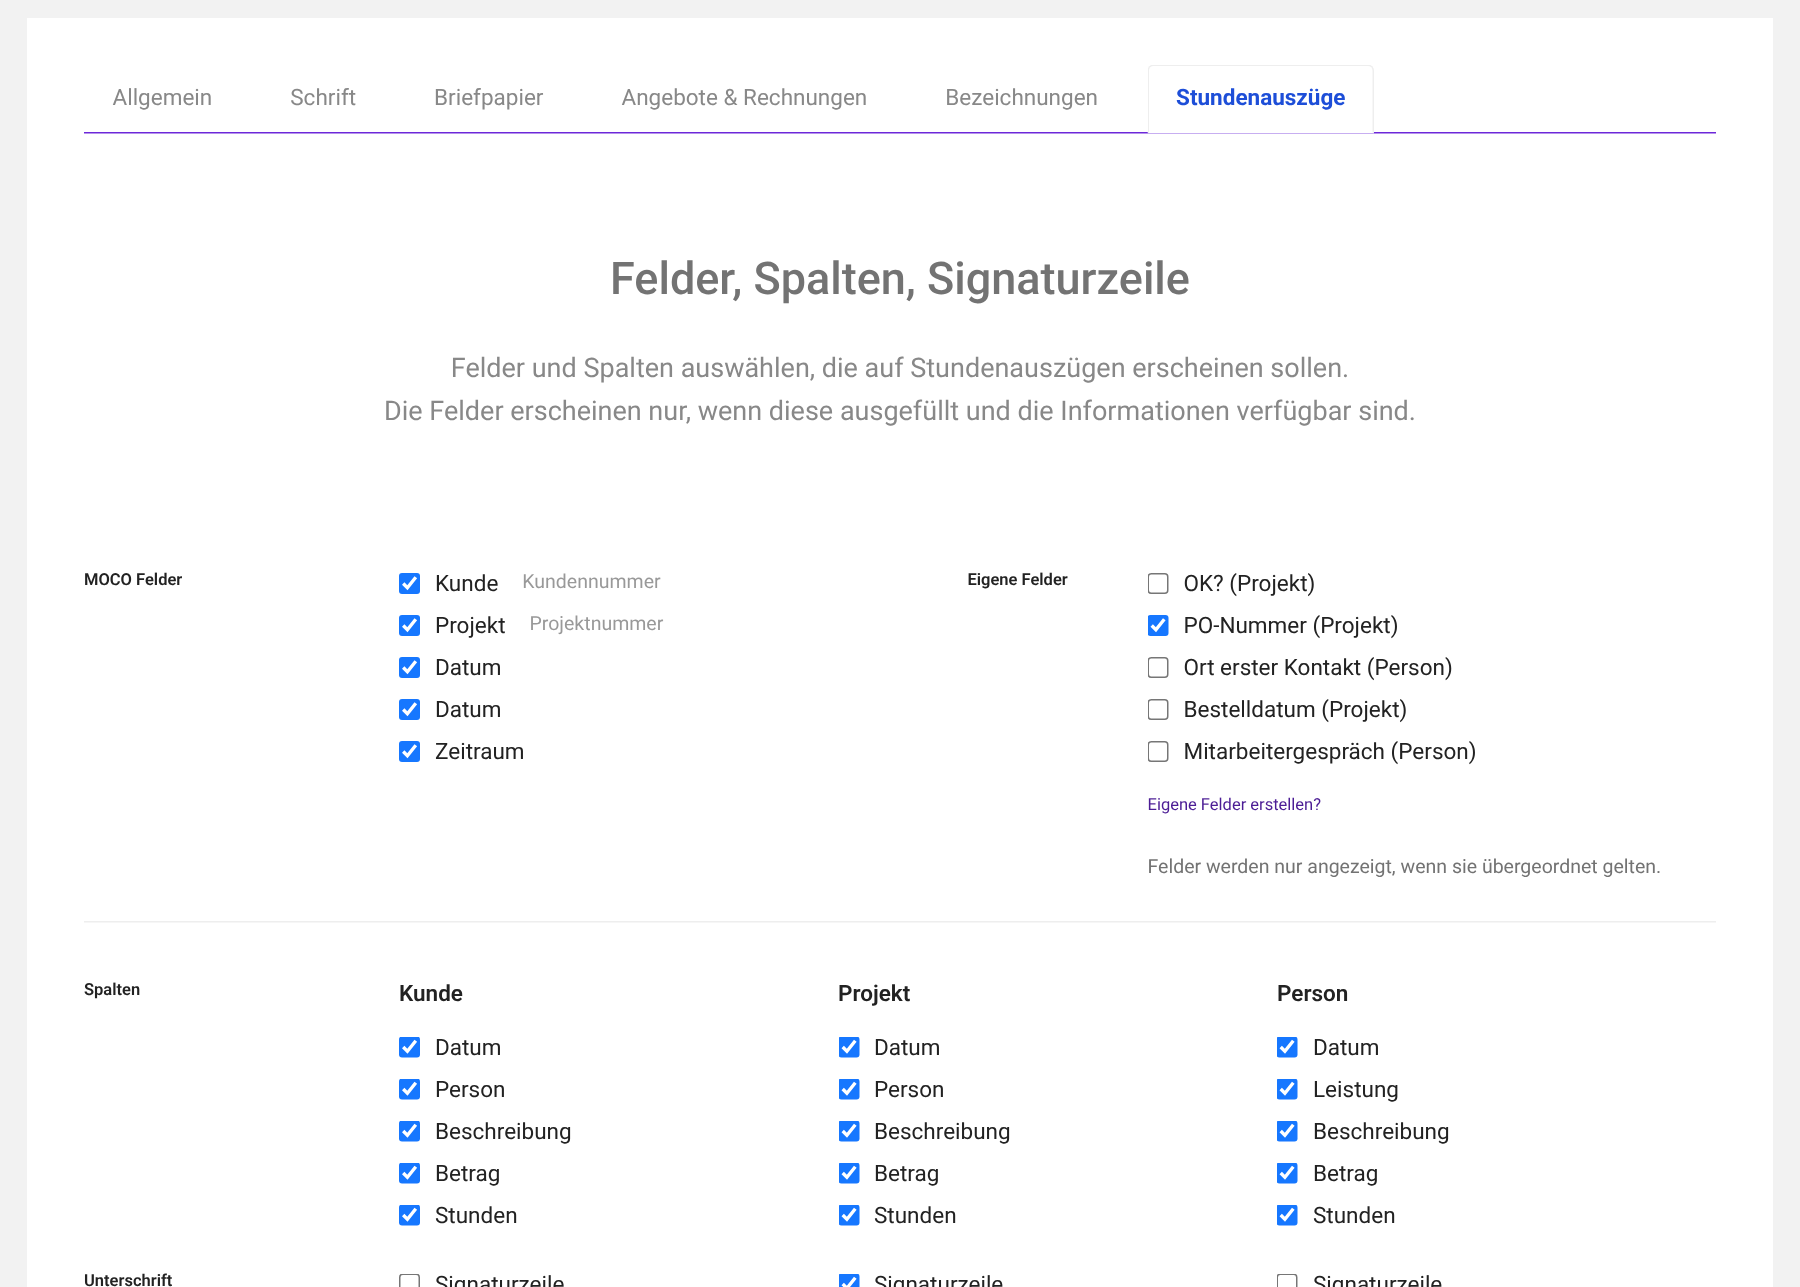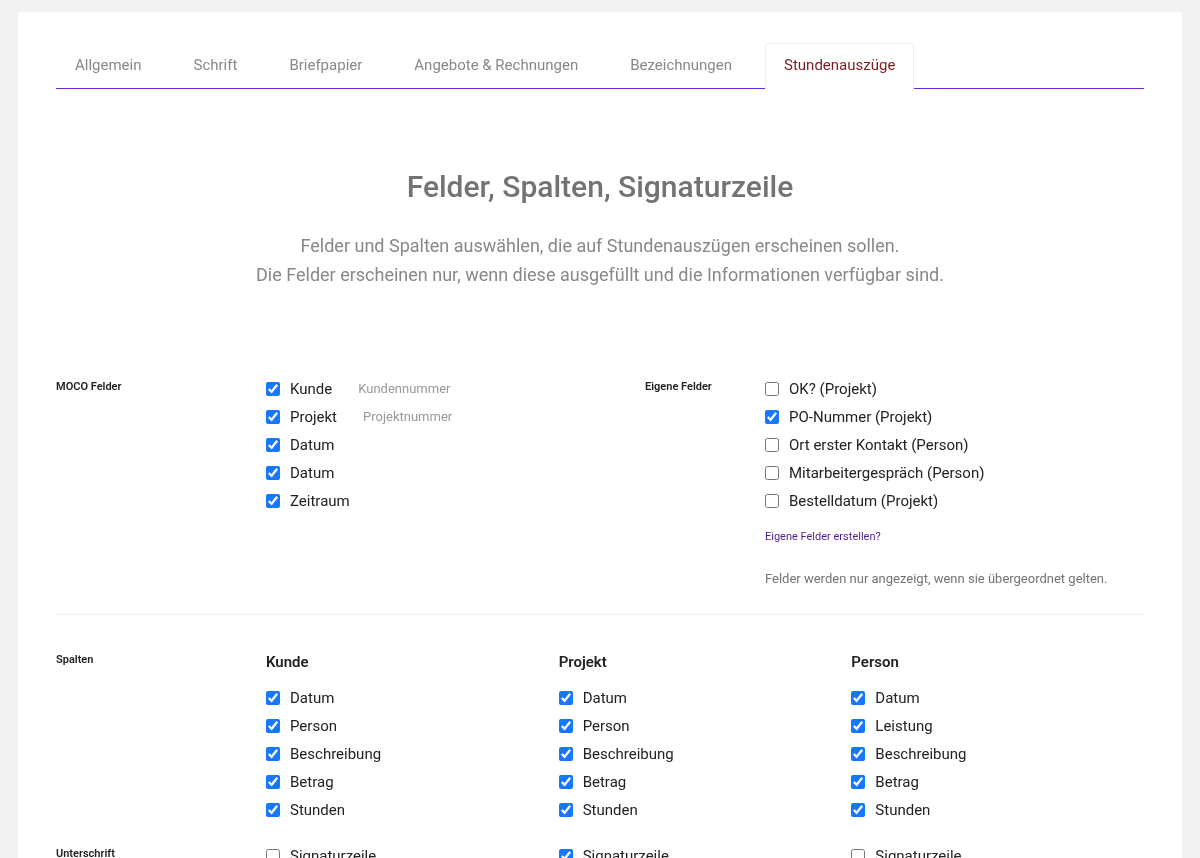--- a/index.html
+++ b/index.html
@@ -25,25 +25,26 @@
     padding: 12px 18px 14px 18px;
     color: #888;
     cursor: pointer;
     font-size: 15px;
     border: 1px solid transparent;
     border-bottom: none;
     position: relative;
     top: 1px;
   }
   .tab.active {
-    color: #7f1d1d;
+    color: #1d4ed8;
     border: 1px solid #eee;
     border-bottom: 1px solid #fff;
     border-radius: 4px 4px 0 0;
     background: #fff;
+    font-weight: bold;
   }
   .section-head {
     text-align: center;
     margin-top: 80px;
   }
   .section-title {
     font-size: 30px;
     font-weight: 500;
     color: #737373;
   }
@@ -72,21 +73,21 @@
   }
   .check-row {
     display: flex;
     align-items: center;
     gap: 10px;
     font-size: 15px;
   }
   .check-row .sub {
     color: #999;
     font-size: 13px;
-    margin-left: 16px;
+    margin-left: 6px;
   }
   input[type="checkbox"] {
     width: 14px;
     height: 14px;
     accent-color: #1677ff;
     cursor: pointer;
   }
   .link {
     color: #4c1d95;
     font-size: 11px;
@@ -182,25 +183,25 @@
       <label class="check-row">
         <input type="checkbox" checked="" style="">
         <span>PO-Nummer (Projekt)</span>
       </label>
       <label class="check-row">
         <input type="checkbox" style="">
         <span>Ort erster Kontakt (Person)</span>
       </label>
       <label class="check-row">
         <input type="checkbox" style="">
+        <span>Bestelldatum (Projekt)</span>
+      </label>
+      <label class="check-row">
+        <input type="checkbox" style="">
         <span>Mitarbeitergespräch (Person)</span>
-      </label>
-      <label class="check-row">
-        <input type="checkbox" style="">
-        <span>Bestelldatum (Projekt)</span>
       </label>
       <a href="#" class="link">Eigene Felder erstellen?</a>
       <div class="hint">Felder werden nur angezeigt, wenn sie übergeordnet gelten.</div>
     </div>
 
   </div>
 
   <hr class="sep">
 
   <div class="columns-area">

